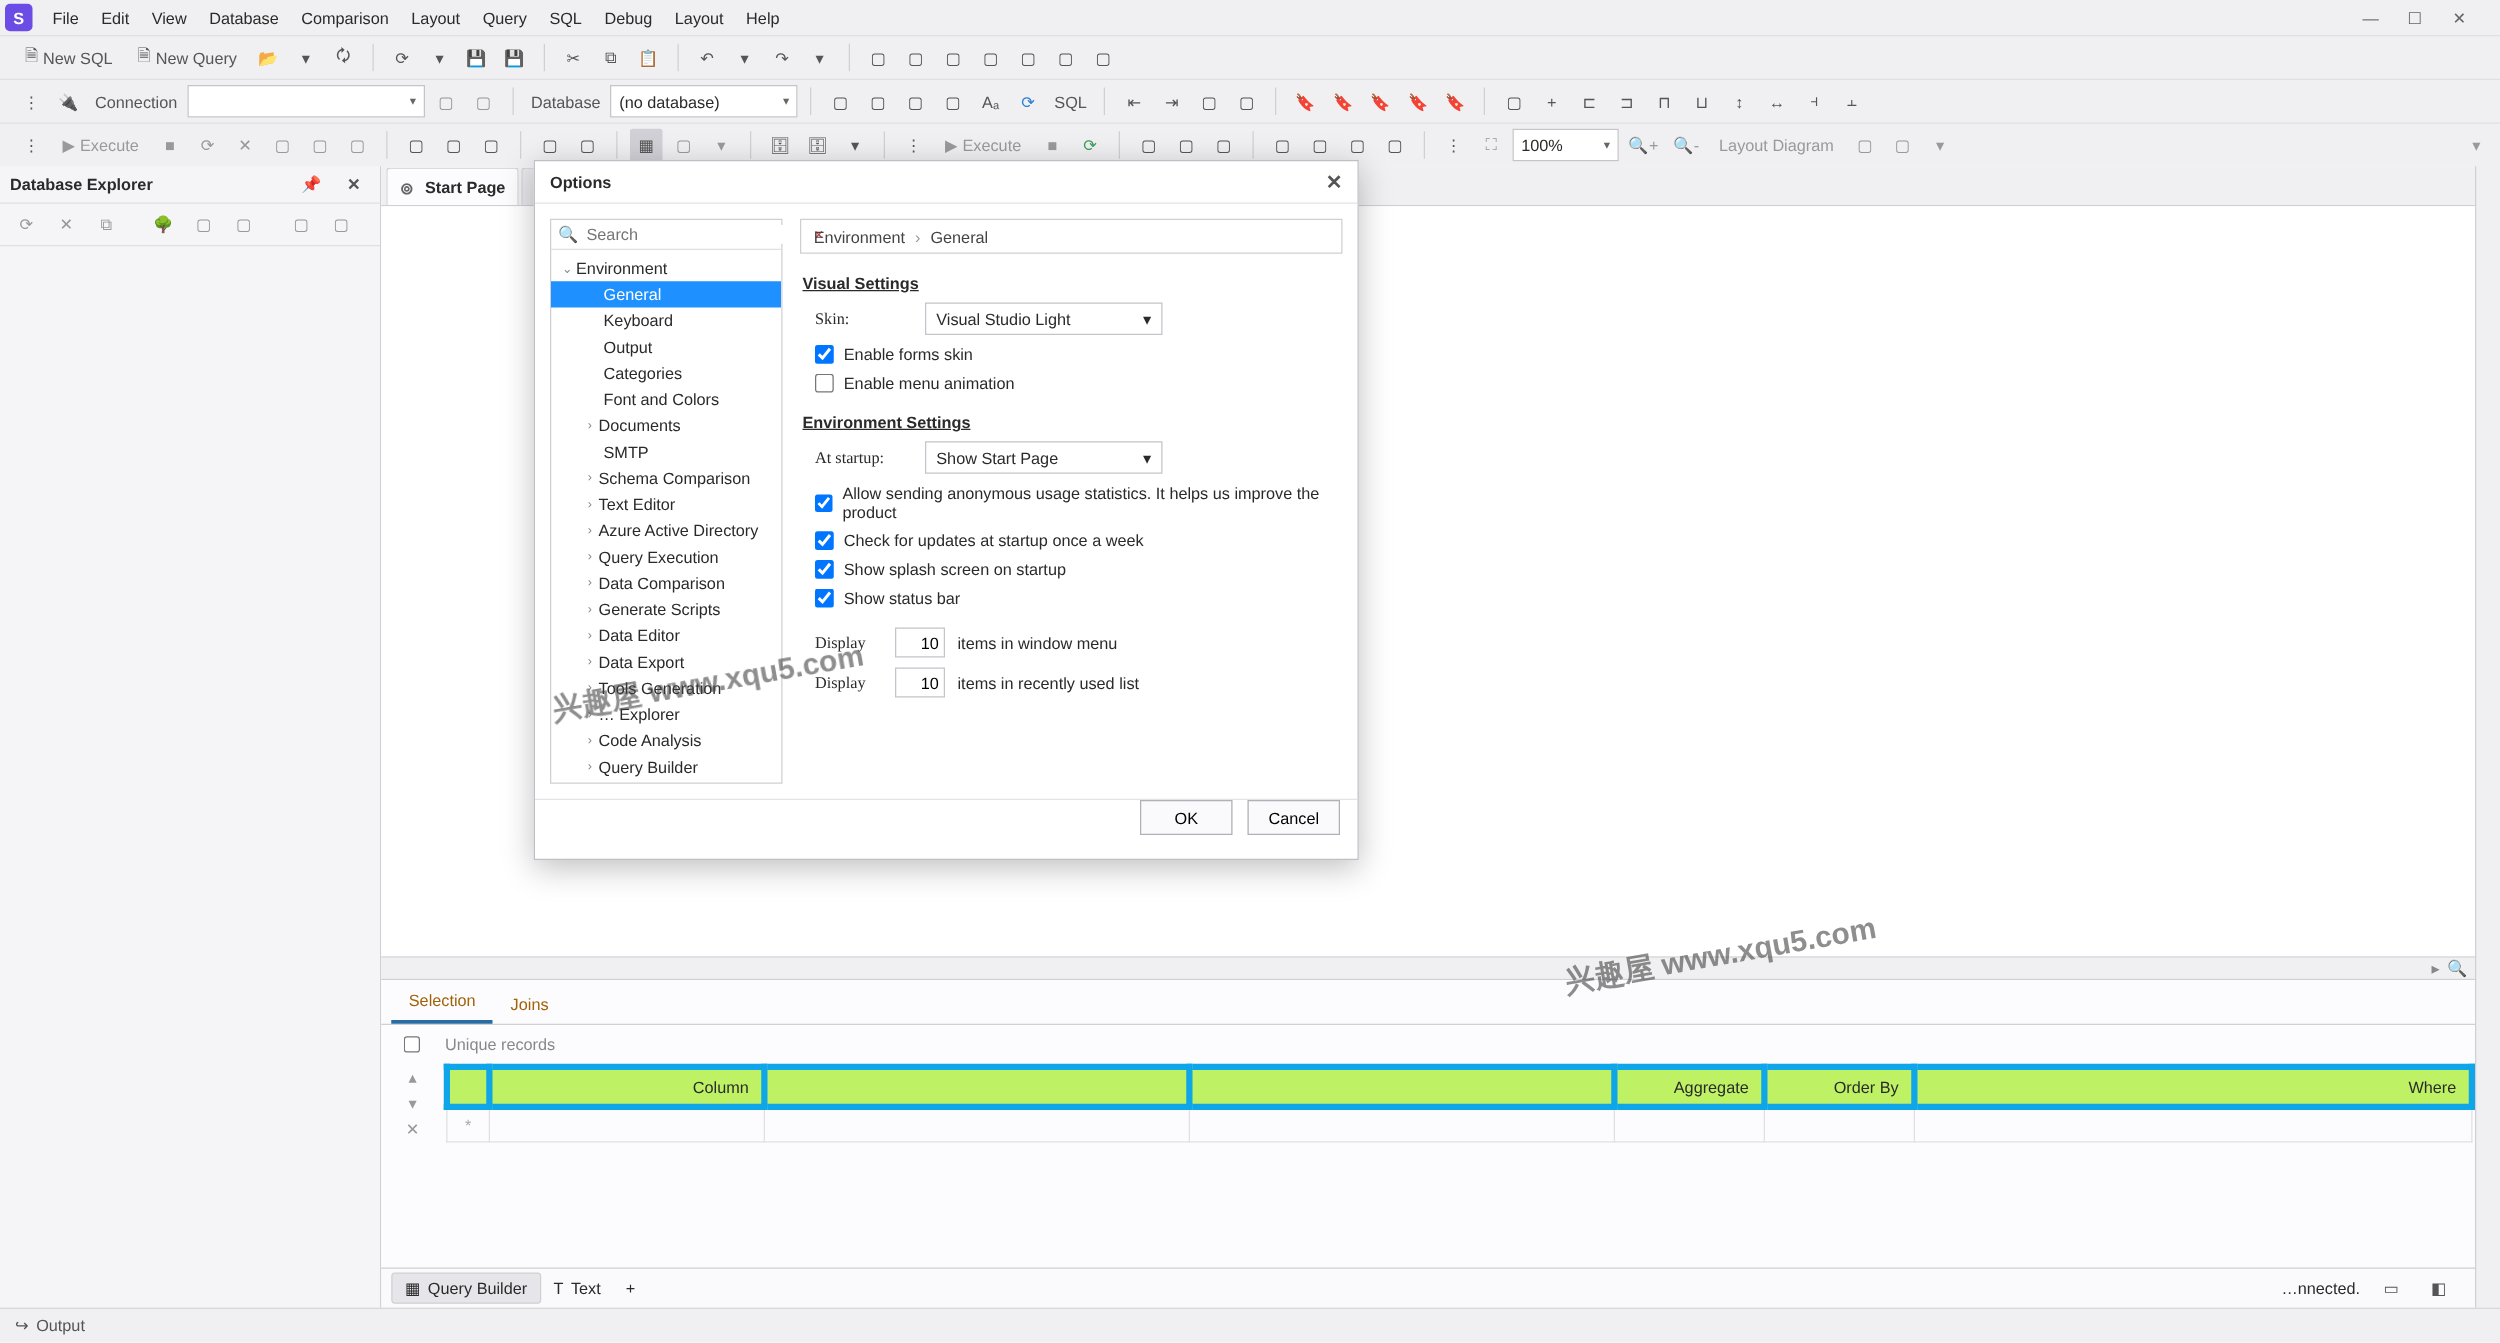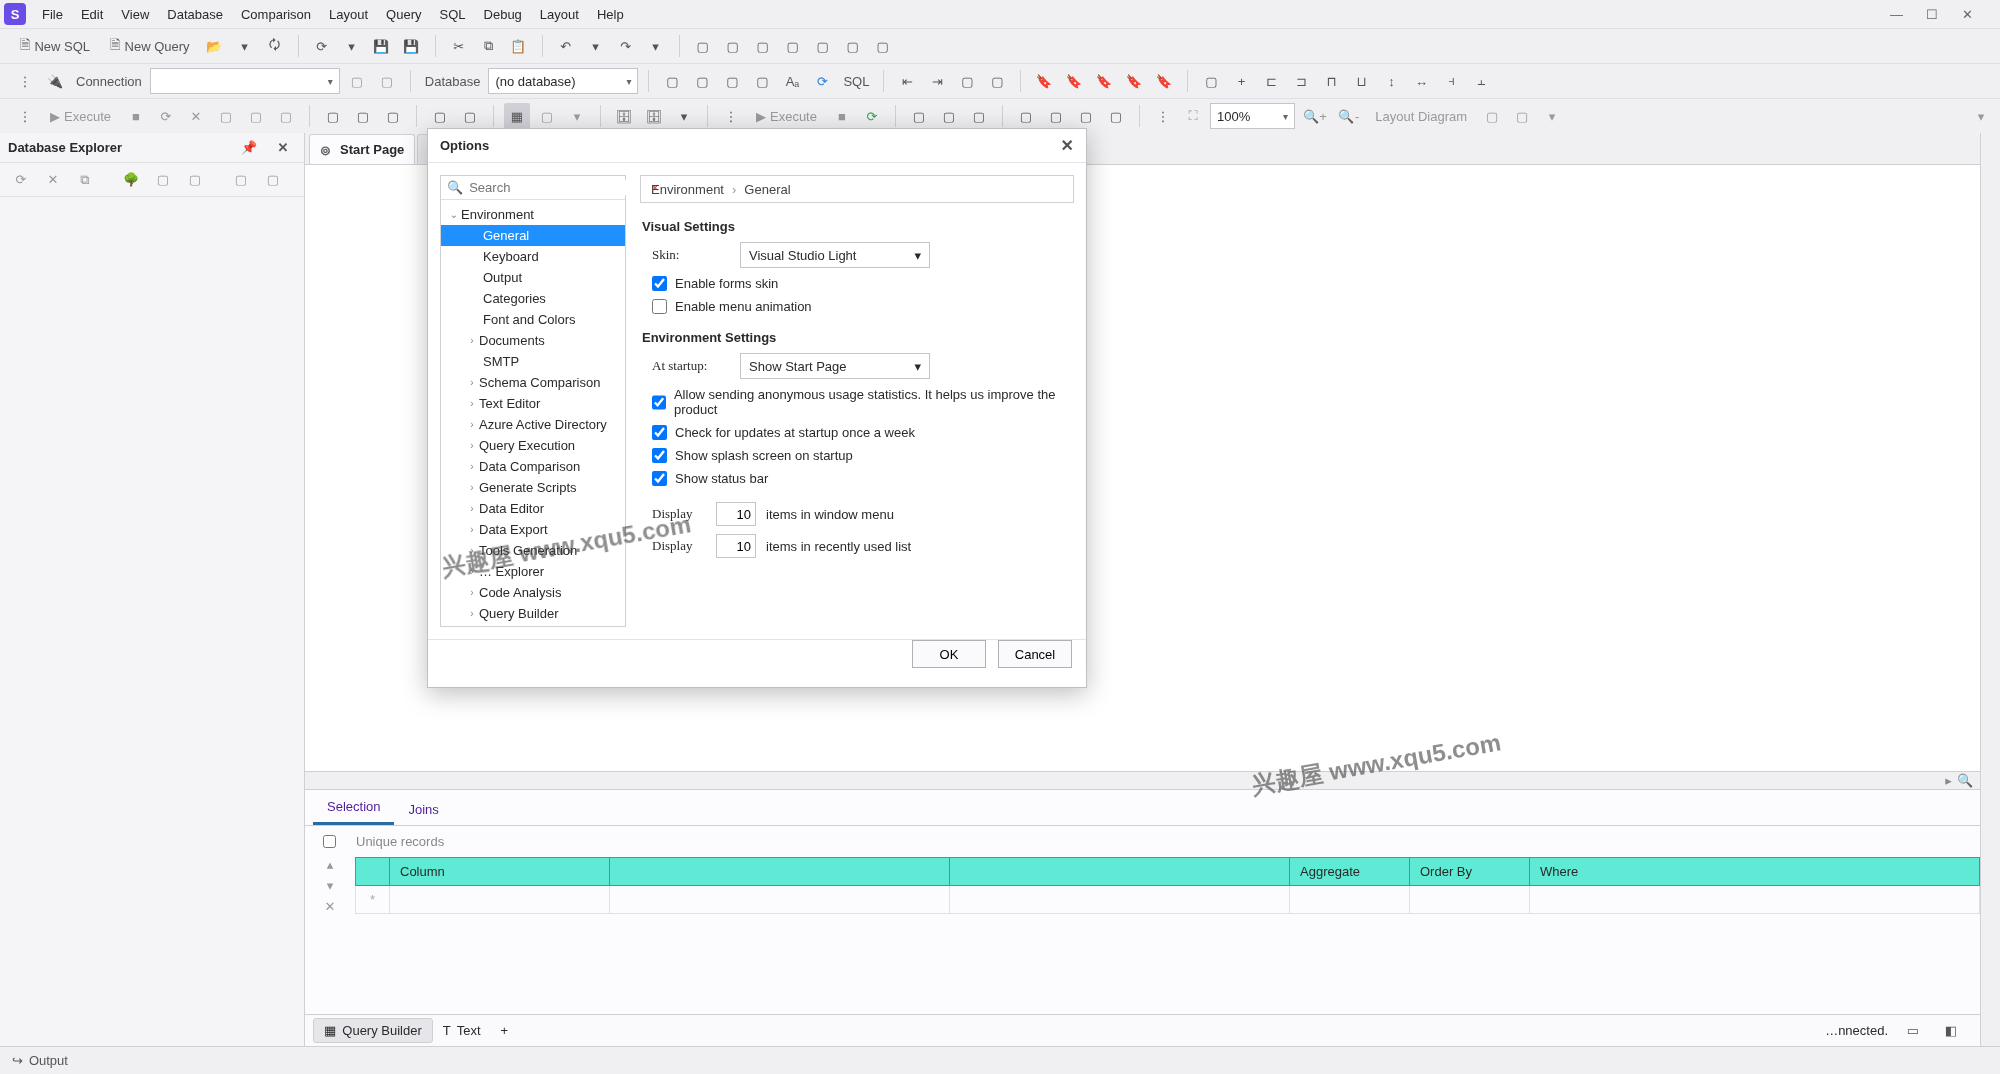--- a/index.html
+++ b/index.html
@@ -36,27 +36,27 @@
 .content { flex: 1; display: flex; flex-direction: column; background: #fafafc; }
 .doc-tabs { height: 32px; display: flex; align-items: flex-end; background: #f0f0f2; border-bottom: 1px solid #d0d0d4; padding-left: 4px; }
 .doc-tab { height: 30px; padding: 0 10px; display: flex; align-items: center; gap: 6px; border: 1px solid #d0d0d4; border-bottom: none; border-radius: 3px 3px 0 0; margin-right: 2px; background: #e8e8ec; }
 .doc-tab.active { background: #fcfcfe; font-weight: 600; }
 .tab-icon { width: 14px; height: 14px; color: #666; }
 .tab-close { color: #888; font-size: 14px; cursor: pointer; }
 
 .query-body { flex: 1; position: relative; background: white; }
 .bottom-panel { border-top: 1px solid #d0d0d4; background: #fcfcfe; }
 .sel-tabs { display: flex; border-bottom: 1px solid #d0d0d4; height: 36px; align-items: flex-end; padding: 0 8px; }
-.sel-tab { padding: 8px 14px; color: #4c1d95; cursor: pointer; }
+.sel-tab { padding: 8px 14px; color: #a16207; cursor: pointer; }
 .sel-tab.active { border-bottom: 3px solid #2a6ca2; }
 .unique-row { padding: 8px 18px; display: flex; align-items: center; gap: 20px; color: #888; }
 .grid-head { display: flex; }
 .grid-head .gutter { width: 50px; display: flex; flex-direction: column; align-items: center; justify-content: center; gap: 6px; }
 .grid-head table { flex: 1; border-collapse: collapse; }
-.grid-head th { text-align: left; font-weight: normal; padding: 6px 10px; border: 1px solid #0ea5e9; background: #5eead4; }
+.grid-head th { text-align: right; font-weight: normal; padding: 6px 10px; border: 5px solid #0ea5e9; background: #bef264; }
 .grid-head td { border: 1px solid #e0e0e4; height: 28px; }
 
 .bottom-tabs { height: 32px; display: flex; align-items: center; padding: 0 8px; border-top: 1px solid #d0d0d4; }
 .btab { padding: 4px 10px; display: flex; align-items: center; gap: 6px; cursor: pointer; }
 .btab.active { background: #e6e6ea; border: 1px solid #d0d0d4; border-radius: 3px; }
 .status-right { margin-left: auto; display: flex; align-items: center; gap: 12px; padding-right: 8px; }
 
 
 .status-bar { height: 28px; display: flex; align-items: center; padding: 0 12px; border-top: 1px solid #d0d0d4; }
 .status-item { display: flex; align-items: center; gap: 6px; color: #555; }
@@ -74,21 +74,21 @@
 .tree-item { display: flex; align-items: center; padding: 3px 6px; cursor: pointer; white-space: nowrap; }
 .tree-item .exp { width: 14px; text-align: center; color: #888; font-size: 10px; }
 .tree-item.lvl1 { padding-left: 24px; }
 .tree-item.lvl2 { padding-left: 42px; }
 .tree-item.selected { background: #1e90ff; color: white; }
 
 .modal-right { flex: 1; display: flex; flex-direction: column; }
 .breadcrumb { height: 28px; border: 1px solid #d0d0d4; display: flex; align-items: center; padding: 0 10px; gap: 8px; color: #444; }
 .bc-sep { color: #999; }
 .settings-body { flex: 1; padding: 10px 2px; }
-.section-title { font-weight: 600; margin: 6px 0; }
+.section-title { font-weight: 600; margin: 6px 0; text-decoration: underline; }
 .form-row { display: flex; align-items: center; gap: 10px; margin: 8px 0 8px 10px; }
 .form-row label { min-width: 78px; font-family: Liberation Serif, serif; }
 .form-row .combo { flex: 0 0 190px; height: 26px; border: 1px solid #c4c4ca; background: white; display: flex; align-items: center; padding: 0 8px; justify-content: space-between; }
 .check-row { display: flex; align-items: center; gap: 8px; margin: 8px 0 8px 10px; }
 .check-row input { width: 15px; height: 15px; }
 .inline-num { width: 40px; height: 24px; border: 1px solid #c4c4ca; text-align: right; padding: 0 4px; }
 .modal-footer { height: 48px; display: flex; align-items: flex-start; justify-content: flex-end; gap: 12px; padding: 0 14px; border-top: 1px solid #e3e3e8; }
 .btn { min-width: 74px; height: 28px; border: 1px solid #b0b0b6; background: #fafafc; cursor: pointer; }
 
 .watermark { position: absolute; color: #444; font-size: 24px; font-weight: 600; transform: rotate(-10deg); opacity: 0.6; pointer-events: none; }

